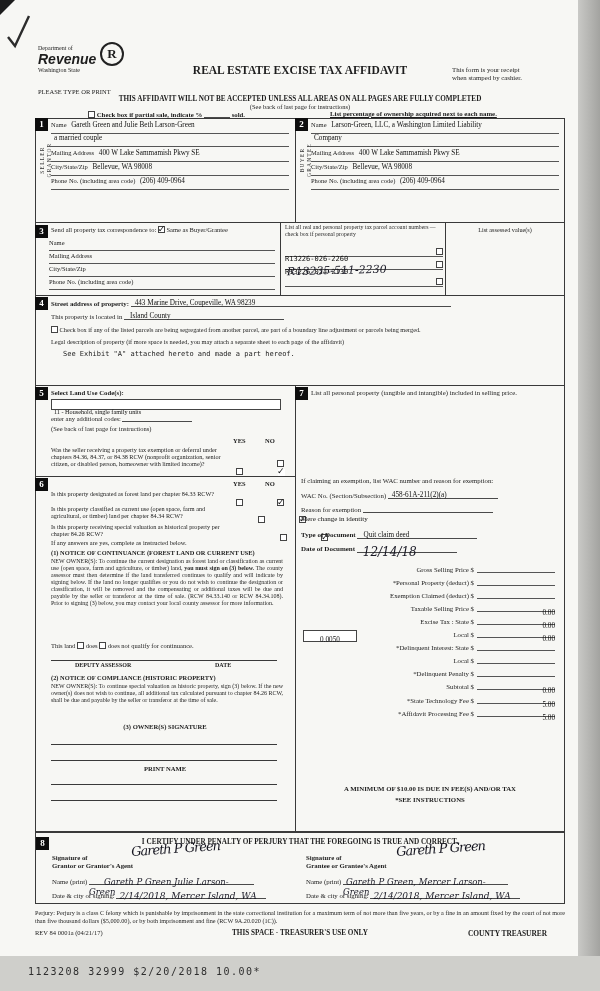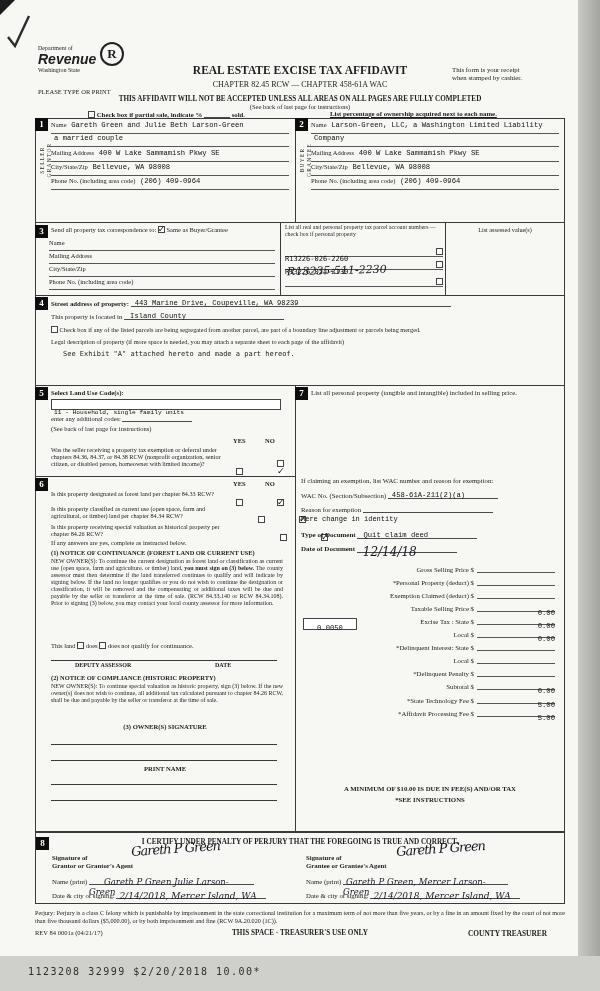--- a/index.html
+++ b/index.html
@@ -13,21 +13,21 @@
                 background:linear-gradient(90deg,#c9c9c6,#a3a3a0); }
   .edge-bottom { position:absolute; left:0; top:956px; width:600px; height:35px; background:#cfcfcb; }
   .corner-fold { position:absolute; left:0; top:0; width:0; height:0;
                  border-top:15px solid #1c1c1c; border-right:15px solid transparent; }
 
   
   .b { font-weight:bold; }
   .ctr { text-align:center; }
   .lbl { font-size:6.5px; color:#222; }
   .tiny { font-size:5.8px; color:#2a2a2a; }
-  .fill { font-family:Liberation Mono, monospace; font-size:7.2px; color:#101010; }
+  .fill { font-family:Liberation Serif, serif; font-size:7.2px; color:#101010; }
   .mono { font-family:"DejaVu Sans Mono", monospace; }
   .hw { font-family:"DejaVu Serif", serif; font-style:italic; color:#181824; }
   .sig { font-family:"DejaVu Serif", serif; font-style:italic; font-size:13px;
          letter-spacing:-1px; color:#14141f; transform:rotate(-4deg); display:inline-block; }
   .blank { display:inline-block; border-bottom:1px solid #4a4a4a; height:8px; vertical-align:bottom; }
 
   .cb { display:inline-block; width:7px; height:7px; border:1px solid #444; background:#fff;
         vertical-align:-1px; position:relative; }
   .cb.checked::after { content:"✓"; position:absolute; left:-1px; top:-3px; font-size:9px;
         font-weight:bold; color:#111; font-family:"DejaVu Sans", sans-serif; }
@@ -79,21 +79,20 @@
   <div class="abs" style="left:38px;top:45px">
     <div style="font-size:6px">Department of</div>
     <div class="b" style="font-size:14px;font-style:italic;font-family:'Liberation Sans',sans-serif">Revenue</div>
     <div style="font-size:6px">Washington State</div>
   </div>
   <div class="abs" style="left:100px;top:42px;width:24px;height:24px;border:2px solid #222;border-radius:50%;text-align:center;line-height:20px;font-weight:bold;font-size:13px">
     <span>R</span>
   </div>
 
   <div class="abs b ctr" style="left:0;top:64px;width:600px;font-size:11.5px">REAL ESTATE EXCISE TAX AFFIDAVIT</div>
-  <div class="abs ctr" style="left:0;top:80px;width:600px;font-size:8px">CHAPTER 82.45 RCW — CHAPTER 458-61A WAC</div>
 
   <div class="abs" style="left:452px;top:66px;width:120px;font-size:6.8px;line-height:8px">
     <div>This form is your receipt</div>
     <div>when stamped by cashier.</div>
   </div>
 
   <div class="abs lbl" style="left:38px;top:88px">PLEASE TYPE OR PRINT</div>
   <div class="abs b ctr" style="left:0;top:95px;width:600px;font-size:7.2px">THIS AFFIDAVIT WILL NOT BE ACCEPTED UNLESS ALL AREAS ON ALL PAGES ARE FULLY COMPLETED</div>
   <div class="abs ctr" style="left:0;top:103px;width:600px;font-size:6.5px">(See back of last page for instructions)</div>
 
@@ -317,21 +316,21 @@
         <span class="mline"><span class="fill"></span></span>
       </div>
     <div class="mrow" style="top:215px">
         <span class="mlabel">Taxable Selling Price $</span>
         <span class="mline"><span class="fill">0.00</span></span>
       </div>
     <div class="mrow" style="top:228px">
         <span class="mlabel">Excise Tax : State $</span>
         <span class="mline"><span class="fill">0.00</span></span>
       </div>
-    <div class="rate-box" style="left:8px;top:233px"><span class="fill">0.0050</span></div>
+    <div class="rate-box" style="left:8px;top:245px"><span class="fill">0.0050</span></div>
     <div class="mrow" style="top:241px">
         <span class="mlabel">Local $</span>
         <span class="mline"><span class="fill">0.00</span></span>
       </div>
     <div class="mrow" style="top:254px">
         <span class="mlabel">*Delinquent Interest: State $</span>
         <span class="mline"><span class="fill"></span></span>
       </div>
     <div class="mrow" style="top:267px">
         <span class="mlabel">Local $</span>

